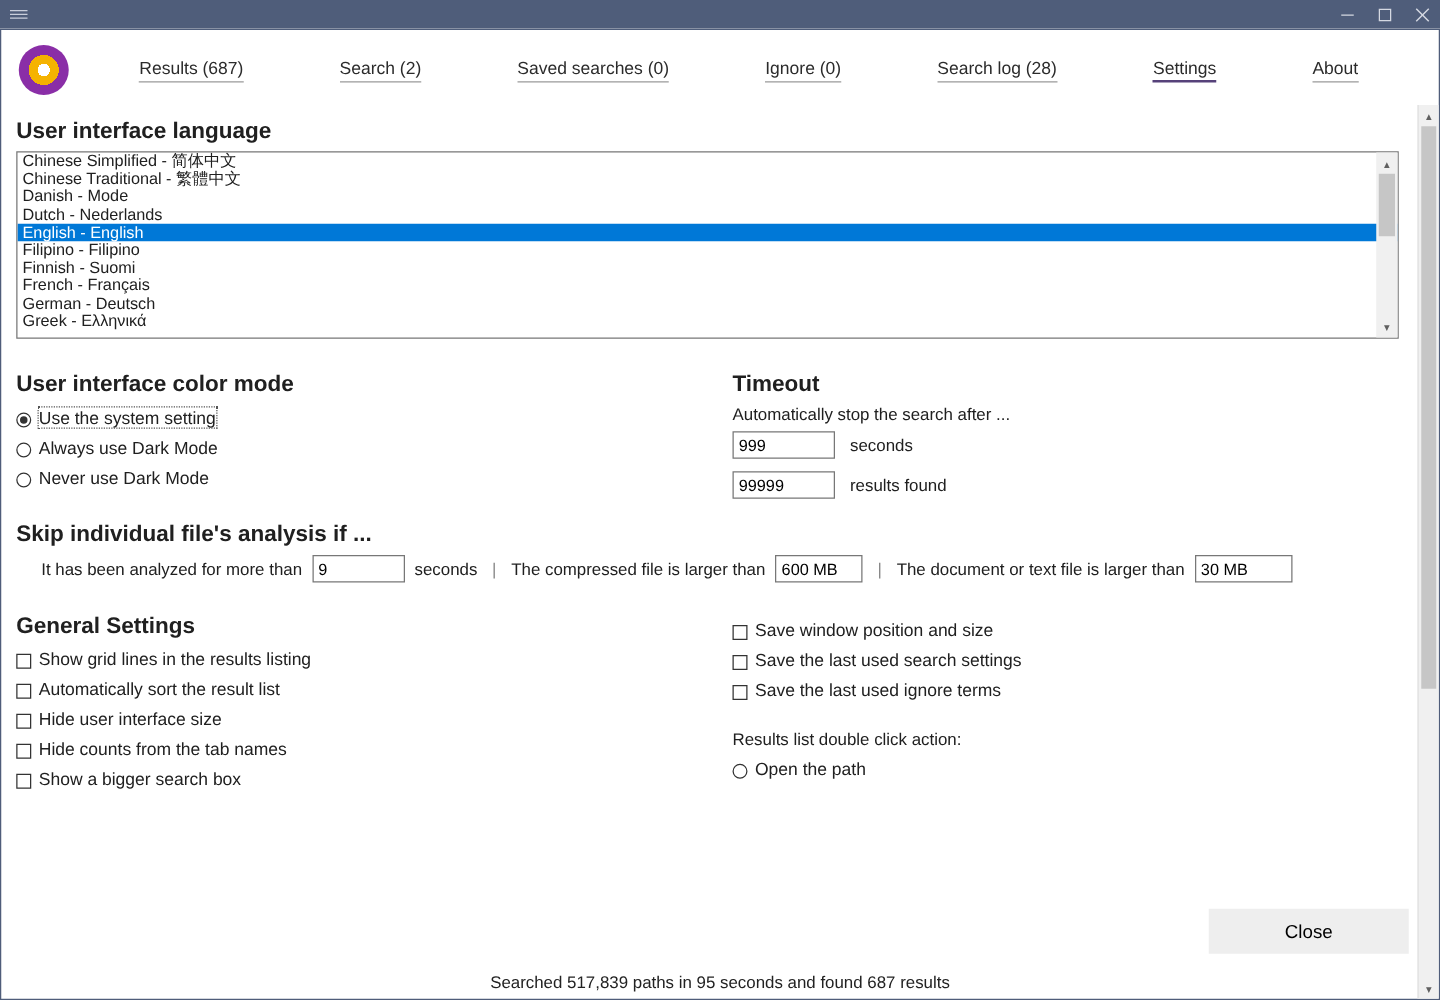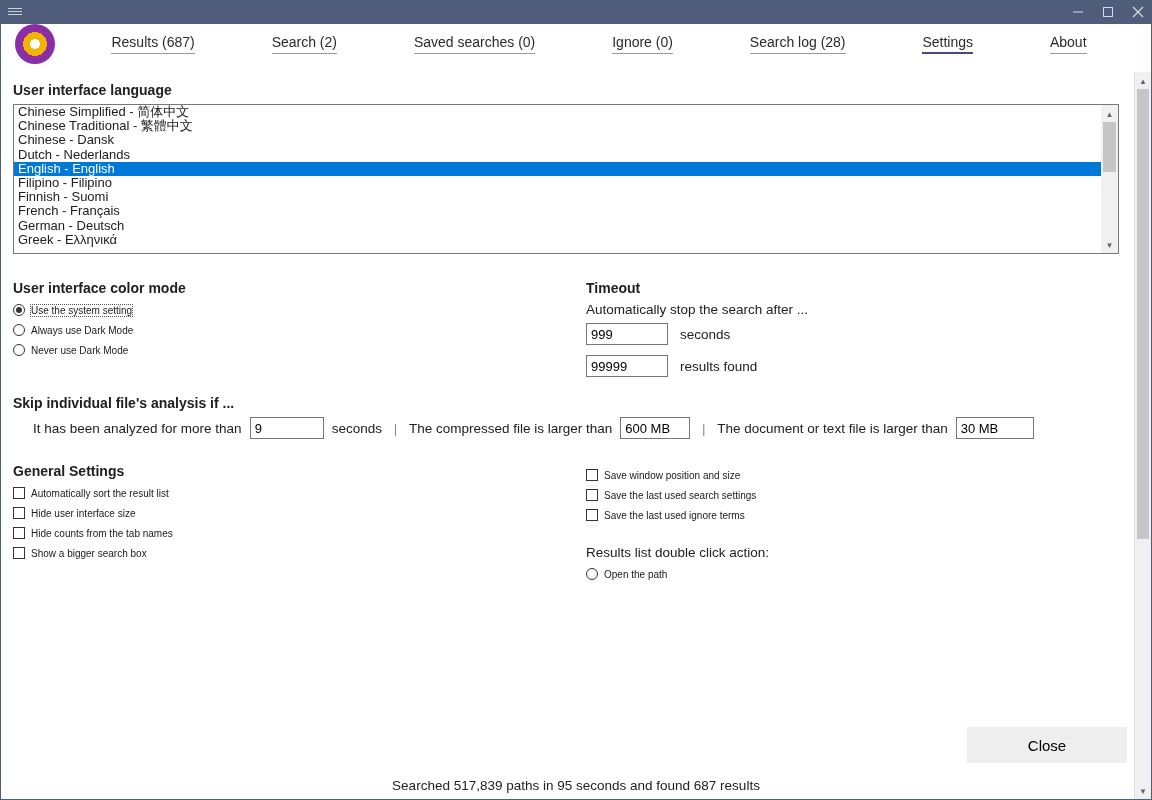--- a/index.html
+++ b/index.html
@@ -30,21 +30,21 @@
   border: 1px solid #4f5d7a;
   position: absolute;
   top: 23px; left: 0; right: 0; bottom: 0;
   display: flex; flex-direction: column;
   background: #fff;
 }
 .tab-strip {
   display: flex;
   align-items: center;
   justify-content: space-between;
-  padding: 0 26px 8px 14px;
+  padding: 12px 26px 8px 14px;
 }
 .logo {
   width: 40px; height: 40px; border-radius: 50%;
   background: radial-gradient(circle at 50% 50%, #fff 0 5px, #f5b301 5px 12px, #8a2ea7 12px 20px);
   margin-right: 18px;
   flex-shrink: 0;
 }
 .tabs { flex: 1; display: flex; justify-content: space-around; }
 .tab {
   font-size: 14px;
@@ -66,21 +66,21 @@
 }
 .outer-scrollbar .arrow, .langbox-scroll .arrow {
   height: 17px; display:flex; align-items:center; justify-content:center;
   font-size:9px; color:#606060;
 }
 .outer-scrollbar .thumb {
   position: absolute; top: 17px; left: 2px; right: 2px; height: 450px;
   background: #c6c6c6;
 }
 h4 {
-  font-size: 14px; font-weight: 700; margin: 6px 0 6px 0;
+  font-size: 18px; font-weight: 700; margin: 6px 0 6px 0;
 }
 .langbox-wrap { position: relative; margin-bottom: 20px; }
 .langbox {
   border: 1px solid #777;
   height: 150px;
   overflow: hidden;
   font-size: 13px;
   line-height: 14.2px;
   position: relative;
 }
@@ -90,22 +90,22 @@
   position: absolute; right: 1px; top: 1px; bottom: 1px; width: 17px;
   background: #f0f0f0;
 }
 .langbox-scroll .thumb {
   position: absolute; top: 17px; left: 2px; right: 2px; height: 50px;
   background: #c6c6c6;
 }
 .two-col { display: flex; gap: 40px; }
 .col { flex: 1; }
 .radio-row, .check-row {
-  display: flex; align-items: center; gap: 6px; margin: 8px 0;
-  font-size: 10px;
+  display: flex; align-items: flex-end; gap: 6px; margin: 8px 0;
+  font-size: 14px;
 }
 .radio { width: 12px; height: 12px; border: 1px solid #333; border-radius: 50%; display:inline-flex; align-items:center; justify-content:center; }
 .radio.checked::after { content:""; width:6px; height:6px; background:#333; border-radius:50%; }
 .dotted-focus { outline: 1px dotted #555; outline-offset: 0px; }
 .checkbox { width: 12px; height: 12px; border: 1px solid #333; }
 .inputbox {
   border: 1px solid #777; height: 22px; padding: 1px 4px;
   font-size: 13px; font-family: inherit;
 }
 .row-skip { display: flex; align-items: center; gap: 8px; flex-wrap: wrap; margin: 6px 0 18px 20px; font-size: 13.5px; }
@@ -161,21 +161,21 @@
       <div class="tab">About</div>
     </div>
   </div>
 
   <div class="scroll-area">
     <h4>User interface language</h4>
     <div class="langbox-wrap">
       <div class="langbox" id="langbox">
           <div class="item">Chinese Simplified - 简体中文</div>
           <div class="item">Chinese Traditional - 繁體中文</div>
-          <div class="item">Chinese - Dansk</div>
+          <div class="item">Danish - Mode</div>
           <div class="item">Dutch - Nederlands</div>
           <div class="item selected">English - English</div>
           <div class="item">Filipino - Filipino</div>
           <div class="item">Finnish - Suomi</div>
           <div class="item">French - Français</div>
           <div class="item">German - Deutsch</div>
           <div class="item">Greek - Ελληνικά</div>
         </div>
       <div class="langbox-scroll">
         <div class="arrow">▴</div>
@@ -224,20 +224,24 @@
       <span>The document or text file is larger than</span>
       <input class="inputbox" style="width: 78px;" value="30 MB">
     </div>
 
     <div class="two-col">
       <div class="col">
         <h4>General Settings</h4>
         <div id="general-left">
             <div class="check-row">
               <span class="checkbox"></span>
+              <span>Show grid lines in the results listing</span>
+            </div>
+            <div class="check-row">
+              <span class="checkbox"></span>
               <span>Automatically sort the result list</span>
             </div>
             <div class="check-row">
               <span class="checkbox"></span>
               <span>Hide user interface size</span>
             </div>
             <div class="check-row">
               <span class="checkbox"></span>
               <span>Hide counts from the tab names</span>
             </div>

